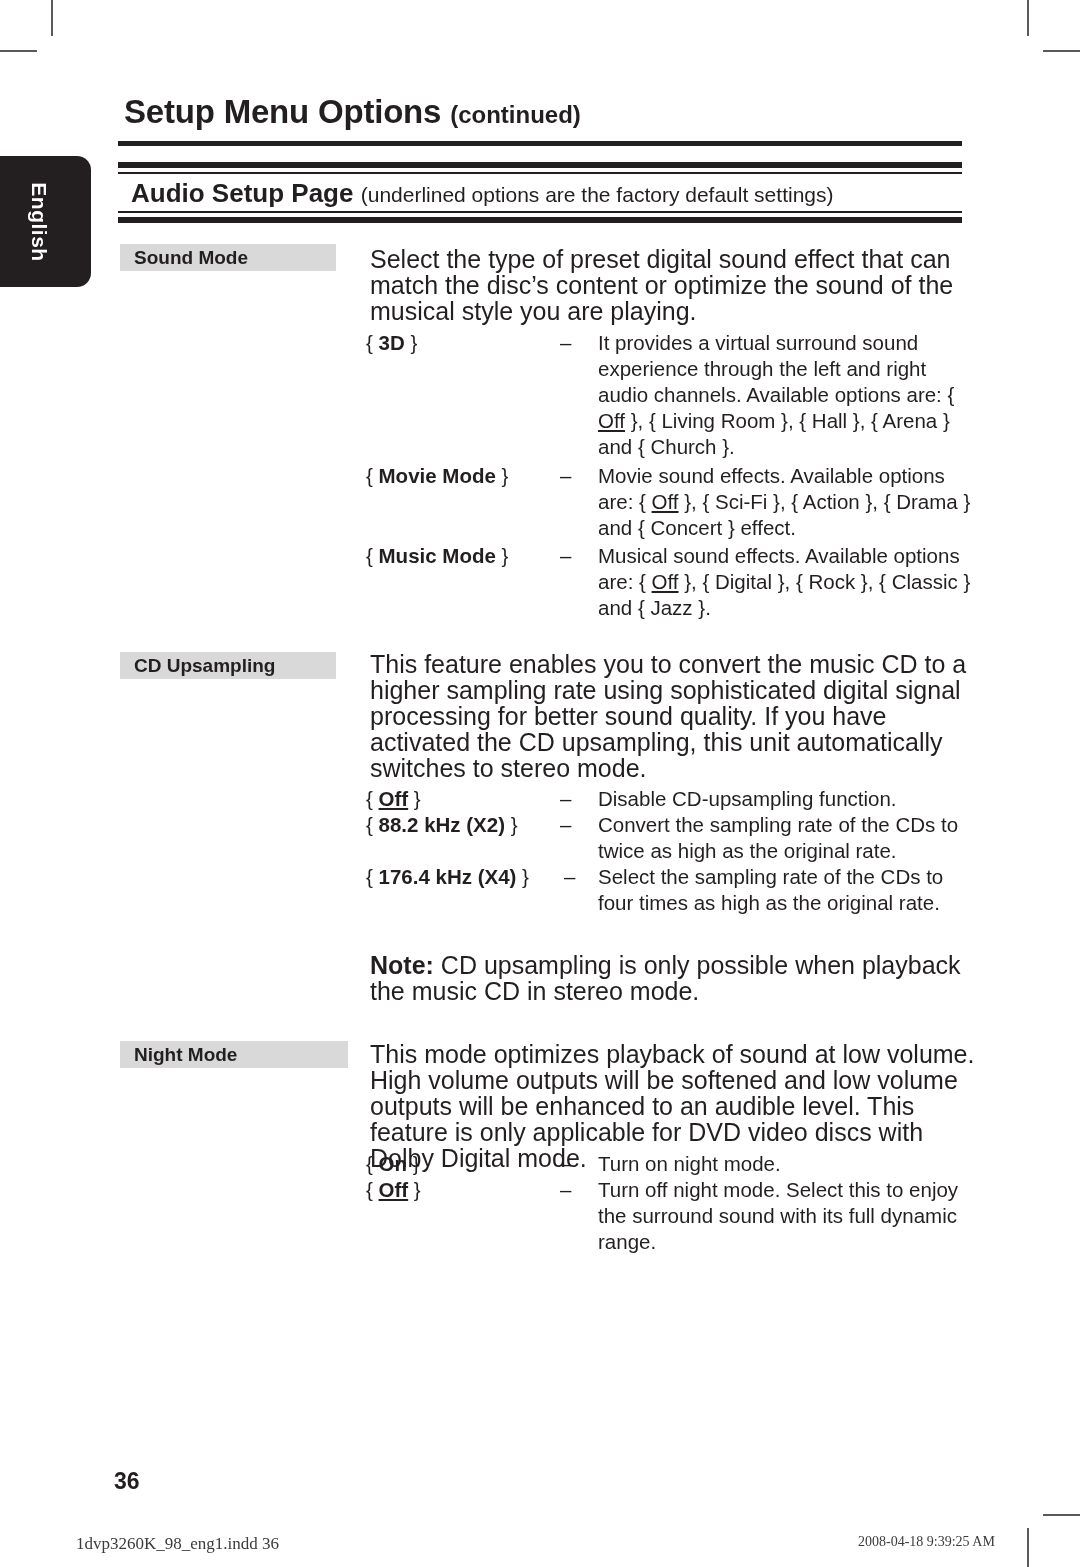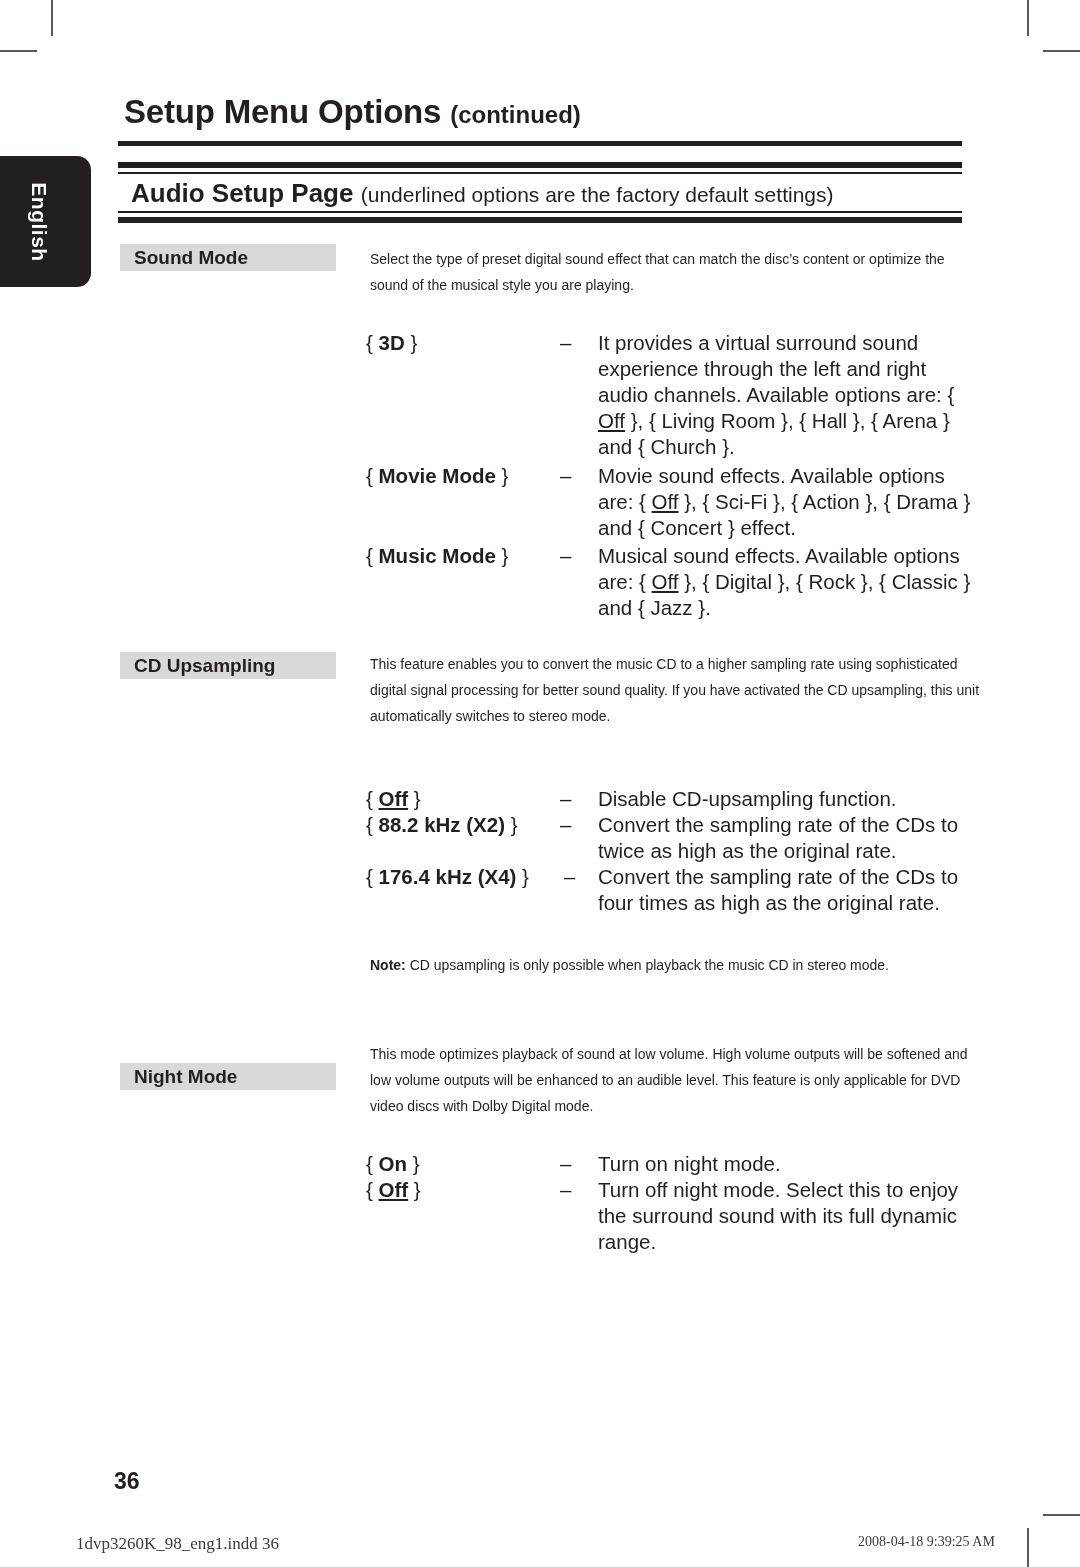--- a/index.html
+++ b/index.html
@@ -119,21 +119,21 @@
     font-weight: bold;
     color: #231f20;
     white-space: nowrap;
   }
 
   
   .para {
     position: absolute;
     left: 370px;
     width: 610px;
-    font-size: 14px;
+    font-size: 25px;
     line-height: 26px;
     color: #231f20;
   }
   .para.note-para b { font-weight: bold; }
 
   
   .opt-row {
     position: absolute;
     left: 366px;
     width: 614px;
@@ -252,26 +252,26 @@
 
   <div class="opt-row" style="top:812px;">
     <span class="opt-label">{ <b>88.2 kHz (X2)</b> }</span>
     <span class="opt-dash" style="left:194px;">–</span>
     <span class="opt-desc">Convert the sampling rate of the CDs to twice as high as the original rate.</span>
   </div>
 
   <div class="opt-row" style="top:864px;">
     <span class="opt-label">{ <b>176.4 kHz (X4)</b> }</span>
     <span class="opt-dash" style="left:198px;">–</span>
-    <span class="opt-desc">Convert the sampling rate of the CDs to four times as high as the original rate.</span>
+    <span class="opt-desc">Select the sampling rate of the CDs to four times as high as the original rate.</span>
   </div>
 
   <div class="para note-para" style="top:952px;"><b>Note:</b><span> CD upsampling is only possible when playback the music CD in stereo mode.</span></div>
 
-  <div class="term-box" style="top:1063px;">
+  <div class="term-box" style="top:1041px;padding-left:12px;">
     <span>Night Mode</span>
   </div>
   <div class="para" style="top:1041px;">This mode optimizes playback of sound at low volume. High volume outputs will be softened and low volume outputs will be enhanced to an audible level. This feature is only applicable for DVD video discs with Dolby Digital mode.</div>
 
   <div class="opt-row" style="top:1151px;">
     <span class="opt-label">{ <b>On</b> }</span>
     <span class="opt-dash" style="left:194px;">–</span>
     <span class="opt-desc">Turn on night mode.</span>
   </div>
 

